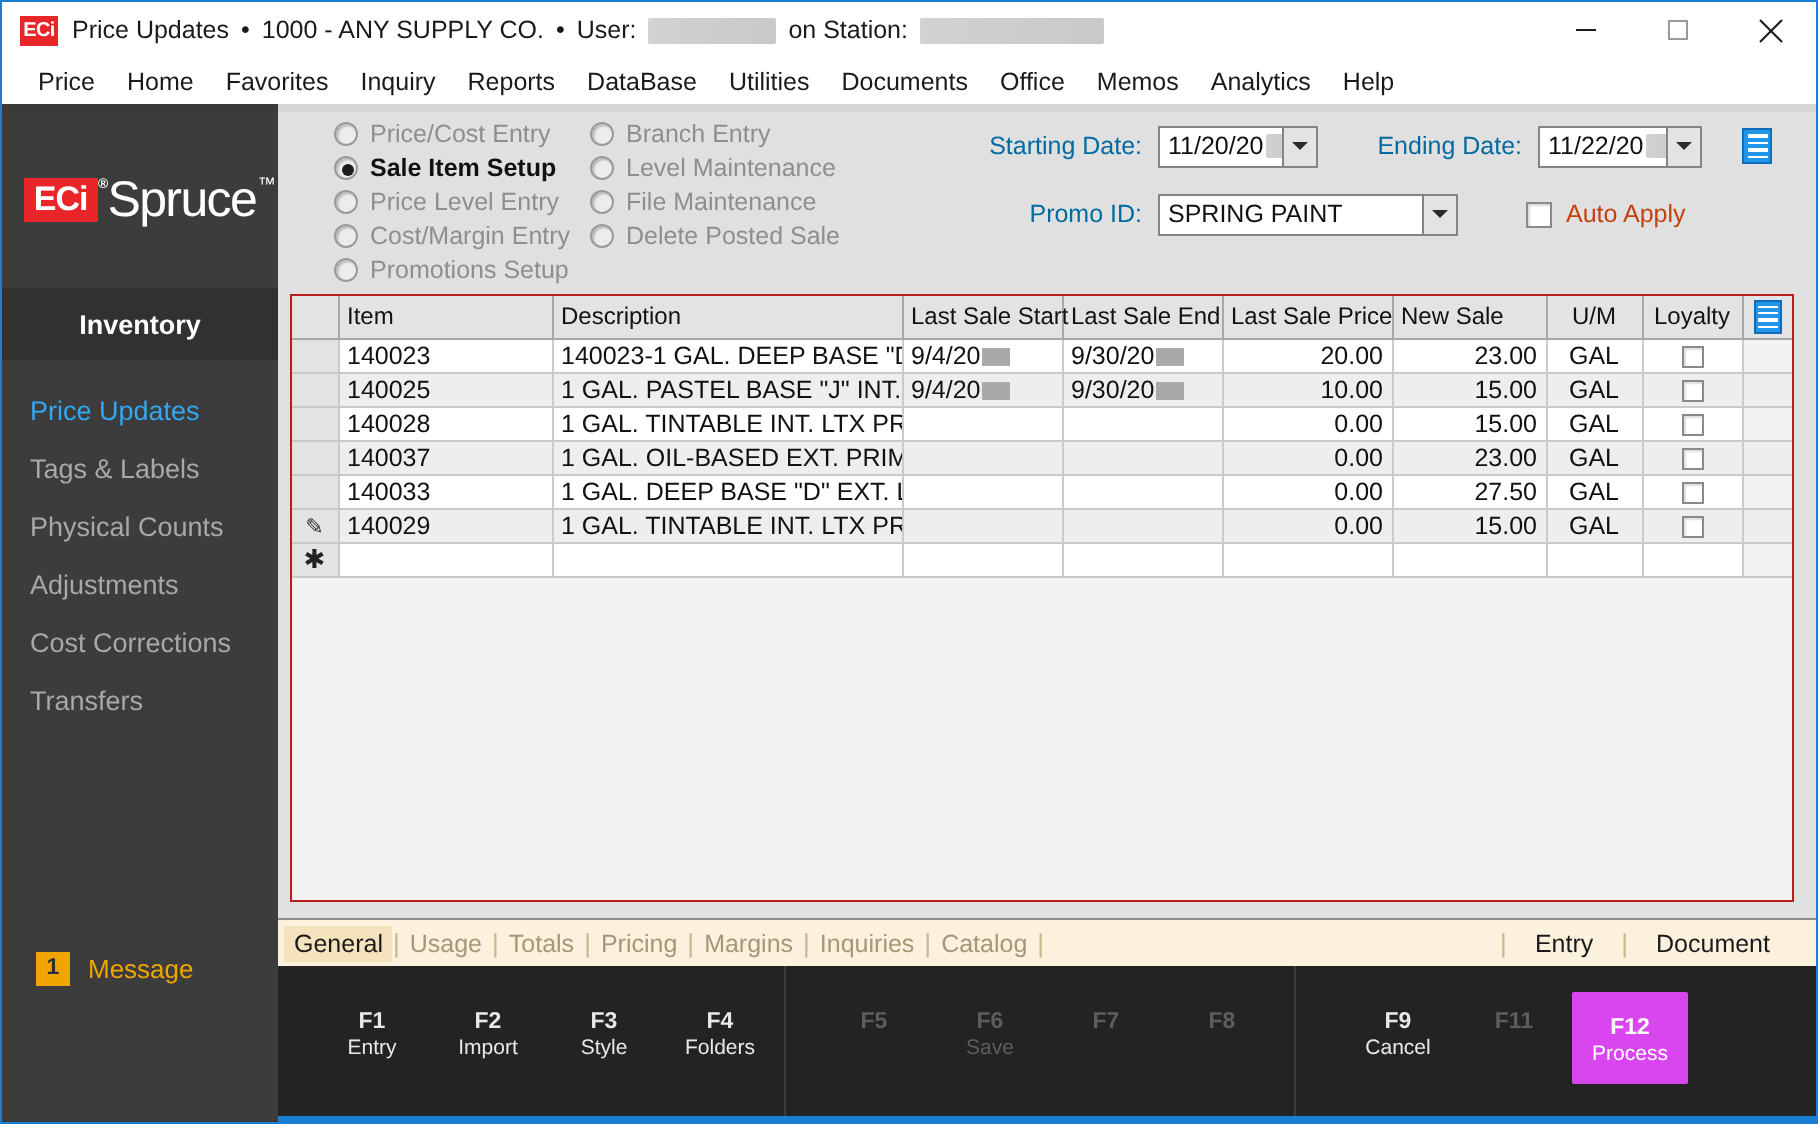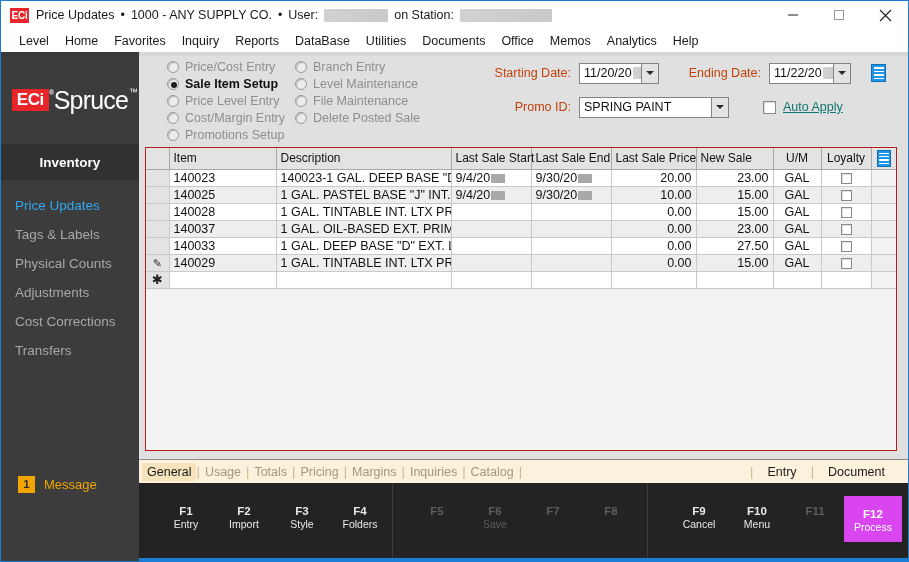--- a/index.html
+++ b/index.html
@@ -131,21 +131,21 @@
   .radio.checked::after {
     content: ""; position: absolute; left: 3px; top: 3px;
     width: 6px; height: 6px; border-radius: 50%; background: #1d1d1d;
   }
   .radio-label { font-size: 12.5px; color: #8e8e8e; white-space: nowrap; }
   .radio-row.selected .radio-label { color: #111111; font-weight: bold; }
 
   
   #form-area { position: absolute; left: 340px; top: 5px; }
   .form-row { display: flex; align-items: center; height: 24px; margin-bottom: 10px; }
-  .form-label { font-size: 12.5px; color: #c2410c; text-align: right; }
+  .form-label { font-size: 12.5px; color: #0369a1; text-align: right; }
   .combo {
     height: 21px; background: #ffffff; border: 1px solid #848484;
     display: flex; align-items: center; position: relative;
   }
   .combo .val {
     font-size: 12.5px; color: #111111; padding-left: 4px; white-space: nowrap;
     display: flex; align-items: center; gap: 0px;
   }
   .combo .arrow {
     position: absolute; right: 0; top: 0; bottom: 0; width: 17px;
@@ -155,21 +155,21 @@
   .combo .arrow i {
     display: block; width: 0; height: 0;
     border-left: 4px solid transparent; border-right: 4px solid transparent;
     border-top: 4px solid #2a2a2a;
   }
   .chk {
     width: 13px; height: 13px; background: #ffffff; border: 1px solid #8a8a8a;
     box-shadow: inset 1px 1px 1px rgba(0,0,0,0.15);
     margin-right: 7px; flex: none;
   }
-  .chk-label { font-size: 12.5px; color: #0f766e; text-decoration: underline; }
+  .chk-label { font-size: 12.5px; color: #c2410c; }
 
   
   .list-icon {
     width: 15px; height: 18px; background: #2196e8;
     border: 1px solid #0d6fb8;
     display: flex; flex-direction: column; justify-content: center;
     align-items: center; gap: 2px; padding: 2px 2px;
   }
   .list-icon span { display: block; width: 10px; height: 2px; background: #ffffff; }
 
@@ -285,21 +285,21 @@
       <div class="win-btn">
         <svg width="13" height="13" viewBox="0 0 13 13">
             <line x1="1" y1="1" x2="12" y2="12" stroke="#1c1c1c" stroke-width="1.1"></line>
             <line x1="12" y1="1" x2="1" y2="12" stroke="#1c1c1c" stroke-width="1.1"></line>
           </svg>
       </div>
     </div>
   </div>
 
   <div id="menubar">
-    <span class="menu-item">Level</span>
+    <span class="menu-item">Price</span>
     <span class="menu-item">Home</span>
     <span class="menu-item">Favorites</span>
     <span class="menu-item">Inquiry</span>
     <span class="menu-item">Reports</span>
     <span class="menu-item">DataBase</span>
     <span class="menu-item">Utilities</span>
     <span class="menu-item">Documents</span>
     <span class="menu-item">Office</span>
     <span class="menu-item">Memos</span>
     <span class="menu-item">Analytics</span>
@@ -626,24 +626,20 @@
         <span class="k">F8</span>
         <span class="l"></span>
       </div>
     </div>
     <div class="fn-group g3">
       <span style="width:22px"></span>
       <div class="fn">
         <span class="k">F9</span>
         <span class="l">Cancel</span>
       </div>
-      <div class="fn">
-        <span class="k">F10</span>
-        <span class="l">Menu</span>
-      </div>
       <div class="fn dim">
         <span class="k">F11</span>
         <span class="l"></span>
       </div>
       <div class="fn green">
         <span class="k">F12</span>
         <span class="l">Process</span>
       </div>
     </div>
   </div>

